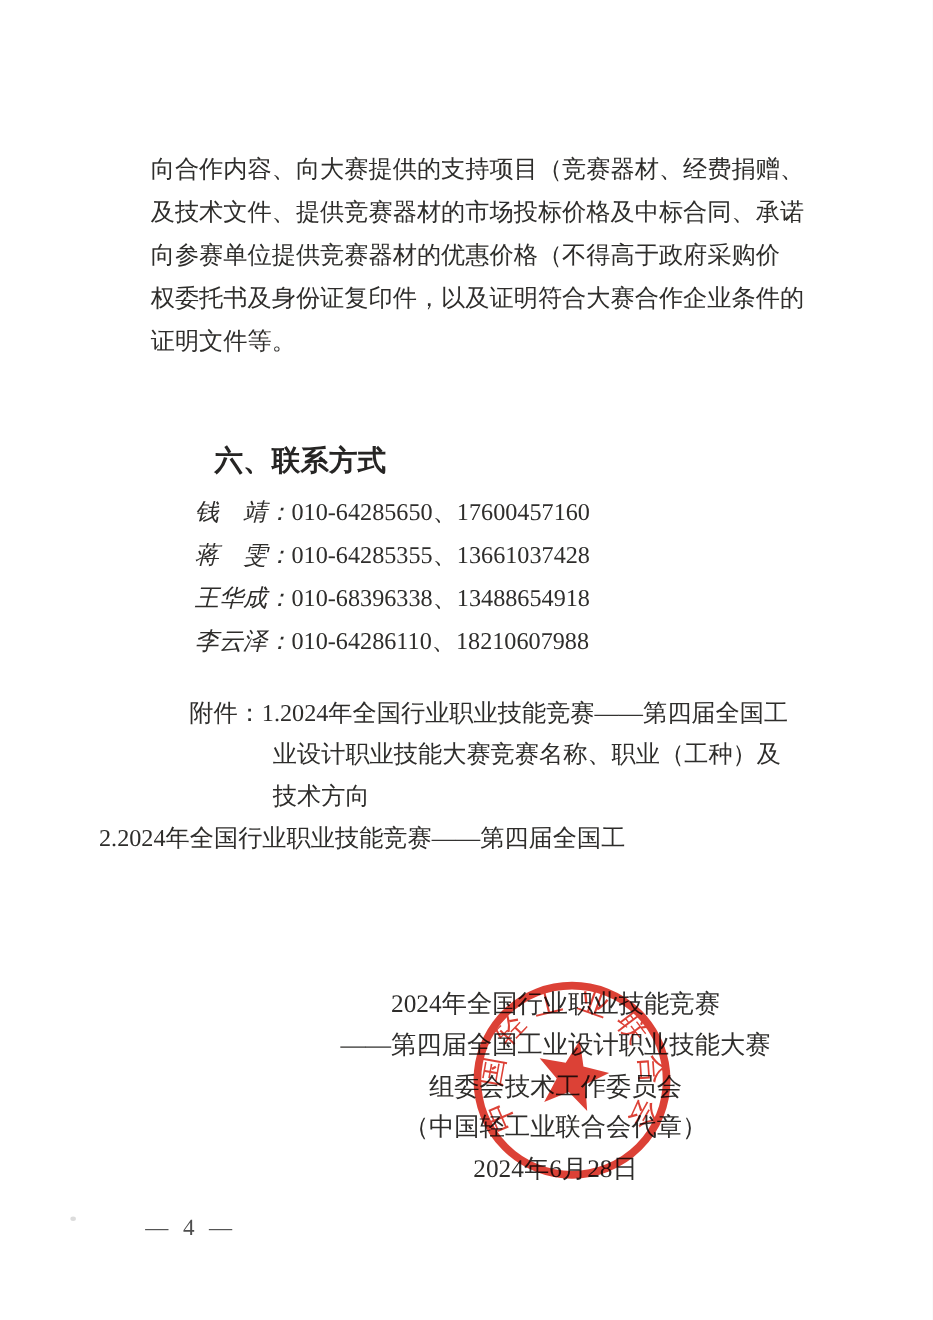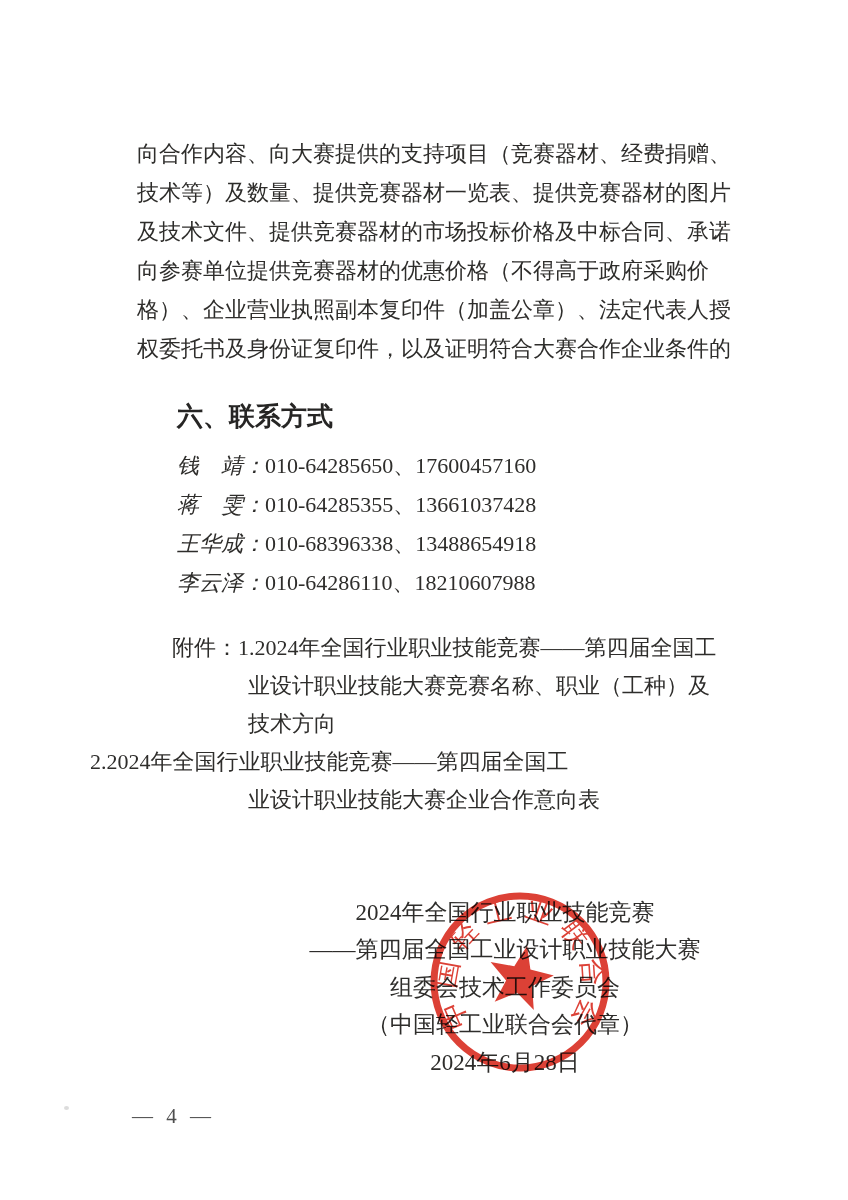--- a/index.html
+++ b/index.html
@@ -19,24 +19,24 @@
     top: 134px;
     width: 620px;
     font-size: 22px;
     line-height: 39px;
   }
   .para .bline { white-space: nowrap; }
 
   
   .heading {
     position: absolute;
-    left: 177px;
+    left: 195px;
     top: 400px;
     margin: 0;
-    font-family: Liberation Mono, monospace;
+    font-family: Liberation Sans, sans-serif;
     font-weight: 700;
     font-size: 26px;
     line-height: 36px;
     color: #262524;
     white-space: nowrap;
   }
 
   
   .contacts {
     position: absolute;
@@ -111,25 +111,24 @@
     border-radius: 50%;
   }
 </style>
 </head>
 <body>
 
 <div class="page" style="background: rgb(255, 255, 255); color: rgb(46, 45, 43); padding-left: 16px;">
 
   <div class="para">
     <div class="bline">向合作内容、向大赛提供的支持项目（竞赛器材、经费捐赠、</div>
-    <div class="bline">技术等）及数量、提供竞赛器材一览表、提供竞赛器材的图片</div>
     <div class="bline">及技术文件、提供竞赛器材的市场投标价格及中标合同、承诺</div>
     <div class="bline">向参赛单位提供竞赛器材的优惠价格（不得高于政府采购价</div>
-    <div class="bline">格）、企业营业执照副本复印件（加盖公章）、法定代表人授</div>
     <div class="bline">权委托书及身份证复印件，以及证明符合大赛合作企业条件的</div>
+    <div class="bline">证明文件等。</div>
   </div>
 
   <h2 class="heading">六、联系方式</h2>
 
   <div class="contacts">
     <div class="contact-row">
       <span class="contact-name">钱　靖：</span><span class="contact-phones">010-64285650、17600457160</span>
     </div>
     <div class="contact-row">
       <span class="contact-name">蒋　雯：</span><span class="contact-phones">010-64285355、13661037428</span>
@@ -140,21 +139,20 @@
     <div class="contact-row">
       <span class="contact-name">李云泽：</span><span class="contact-phones">010-64286110、18210607988</span>
     </div>
   </div>
 
   <div class="attachments">
     <div class="att-line att-0">附件：1.2024年全国行业职业技能竞赛——第四届全国工</div>
     <div class="att-line att-1">业设计职业技能大赛竞赛名称、职业（工种）及</div>
     <div class="att-line att-2">技术方向</div>
     <div class="att-line att-3">2.2024年全国行业职业技能竞赛——第四届全国工</div>
-    <div class="att-line att-4">业设计职业技能大赛企业合作意向表</div>
   </div>
 
   <div class="signature">
     <div class="sig-line">2024年全国行业职业技能竞赛</div>
     <div class="sig-line">——第四届全国工业设计职业技能大赛</div>
     <div class="sig-line">组委会技术工作委员会</div>
     <div class="sig-line">（中国轻工业联合会代章）</div>
     <div class="sig-line">2024年6月28日</div>
   </div>
 

